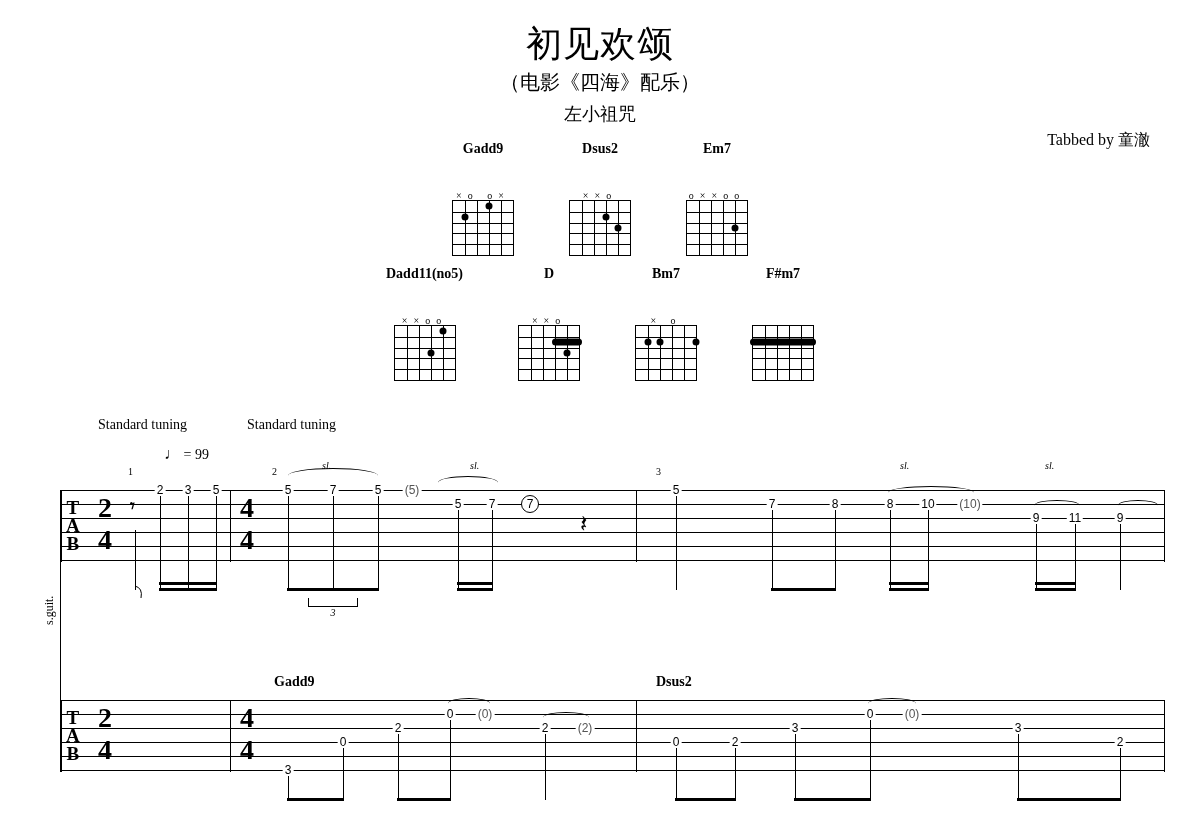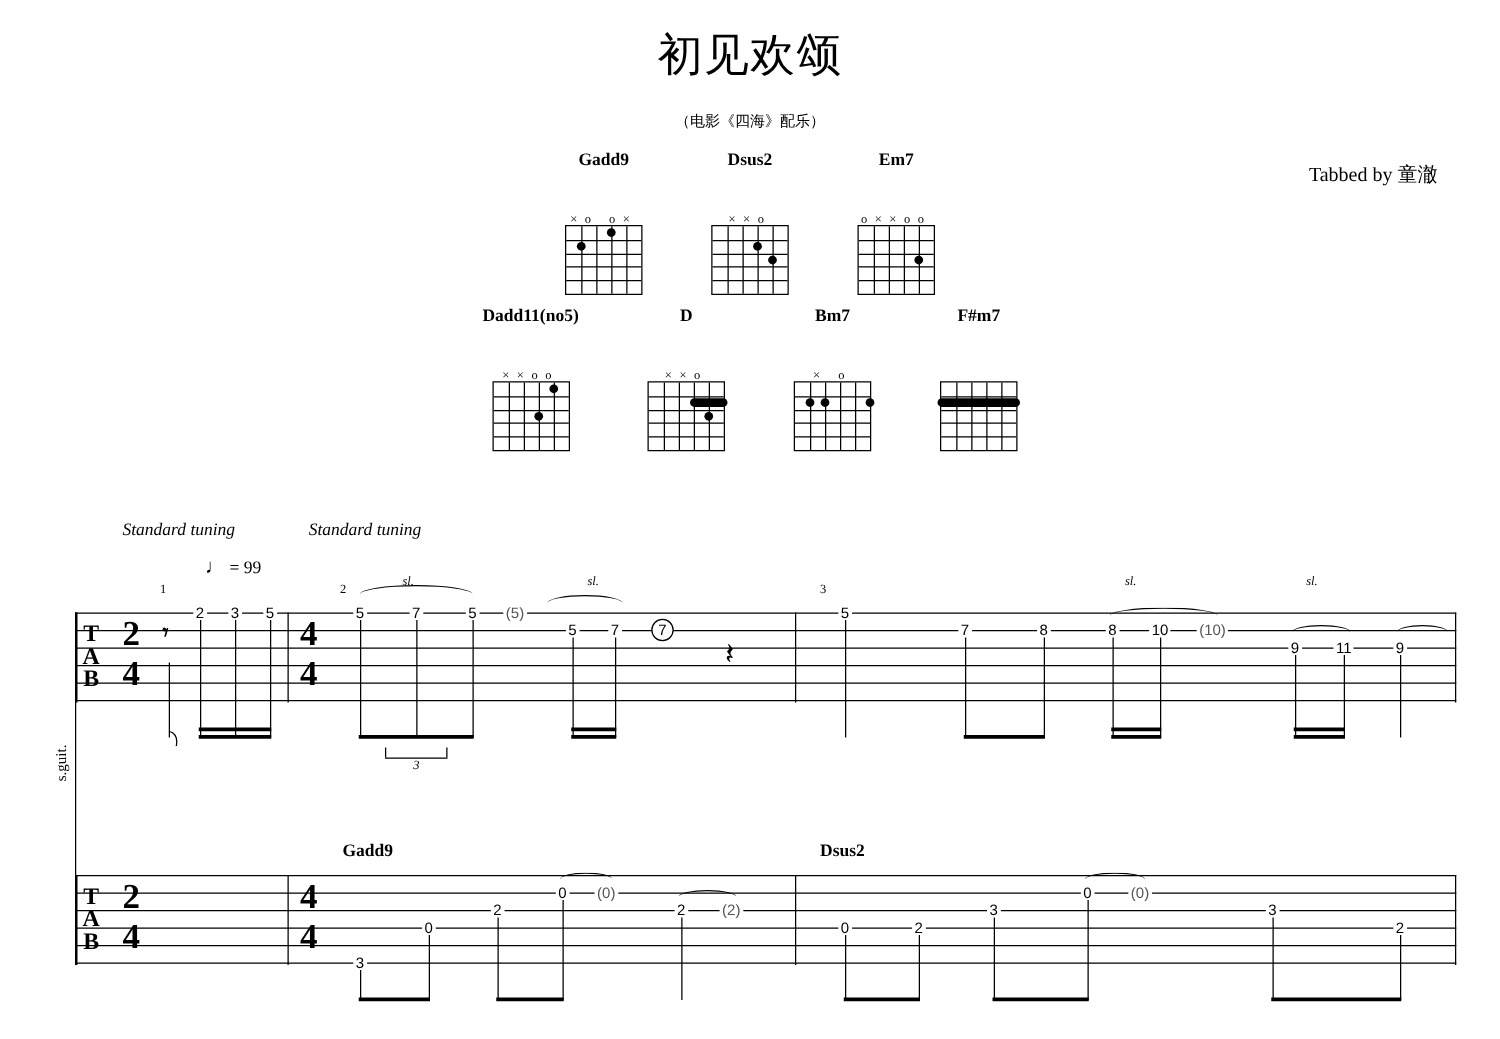--- a/index.html
+++ b/index.html
@@ -8,42 +8,42 @@
     background: white;
     font-family: "Times New Roman", serif;
     width: 1200px;
     height: 831px;
     position: relative;
     overflow: hidden;
   }
   .page { position: relative; width: 1200px; height: 831px; }
   .title-block { text-align: center; padding-top: 20px; }
   .title { font-size: 36px; font-weight: 500; letter-spacing: 1px; }
-  .subtitle { font-size: 12px; margin-top: 20px; }
+  .subtitle { font-size: 20px; margin-top: 0; }
   .composer { font-size: 18px; margin-top: 6px; }
   .tabbed { position: absolute; right: 50px; top: 130px; font-size: 16px; }
 
   .chords-area {
     margin-top: 15px;
     display: flex;
     flex-direction: column;
     align-items: center;
     gap: 10px;
   }
   .chord-row { display: flex; justify-content: center; gap: 55px; }
   .chord { display: flex; flex-direction: column; align-items: center; }
   .chord-name { font-size: 14px; font-weight: bold; margin-bottom: 2px; }
   .chord-hdr { font-size: 10px; height: 10px; letter-spacing: 6px; margin-bottom: 0; margin-top: 31px; }
   .chord-grid { position: relative; width: 60px; height: 54px; border: 1px solid #000; }
   .cg-h { position: absolute; left: 0; right: 0; height: 1px; background: #000; }
   .cg-v { position: absolute; top: 0; bottom: 0; width: 1px; background: #000; }
   .dot { position: absolute; width: 7px; height: 7px; background: #000; border-radius: 50%; transform: translate(-50%,-50%); }
   .barre { position: absolute; height: 7px; background: #000; border-radius: 4px; transform: translateY(-50%); }
 
-  .tuning { position: absolute; font-size: 14px; font-style: italic; }
+  .tuning { position: absolute; font-size: 14px; }
   .tempo { position: absolute; font-size: 14px; left: 164px; top: 445px; }
   .tempo .note { font-size: 16px; }
 
   .staff-area { position: absolute; left: 60px; top: 472px; right: 35px; }
   .tab-staff { position: relative; height: 72px; margin-bottom: 0; }
   .tab-line { position: absolute; left: 0; right: 0; height: 1px; background: #000; }
   .barline { position: absolute; top: 0; bottom: 0; width: 1px; background: #000; }
   .barline.thick { width: 2px; }
 
   .tab-clef {
@@ -82,20 +82,21 @@
 
   .barnum { position: absolute; font-size: 10px; }
 </style>
 </head>
 <body>
 <div class="page">
 
 <div class="title-block">
   <div class="title">初见欢颂</div>
   <div class="subtitle">（电影《四海》配乐）</div>
+  <div class="composer">左小祖咒</div>
 </div>
 <div class="tabbed">Tabbed by 童澈</div>
 
 <div class="chords-area">
   <div class="chord-row">
     <div class="chord">
       <div class="chord-name">Gadd9</div>
       <div class="chord-hdr">  ×o  o×</div>
       <div class="chord-grid">
         <div class="cg-h" style="top:11px"></div>

